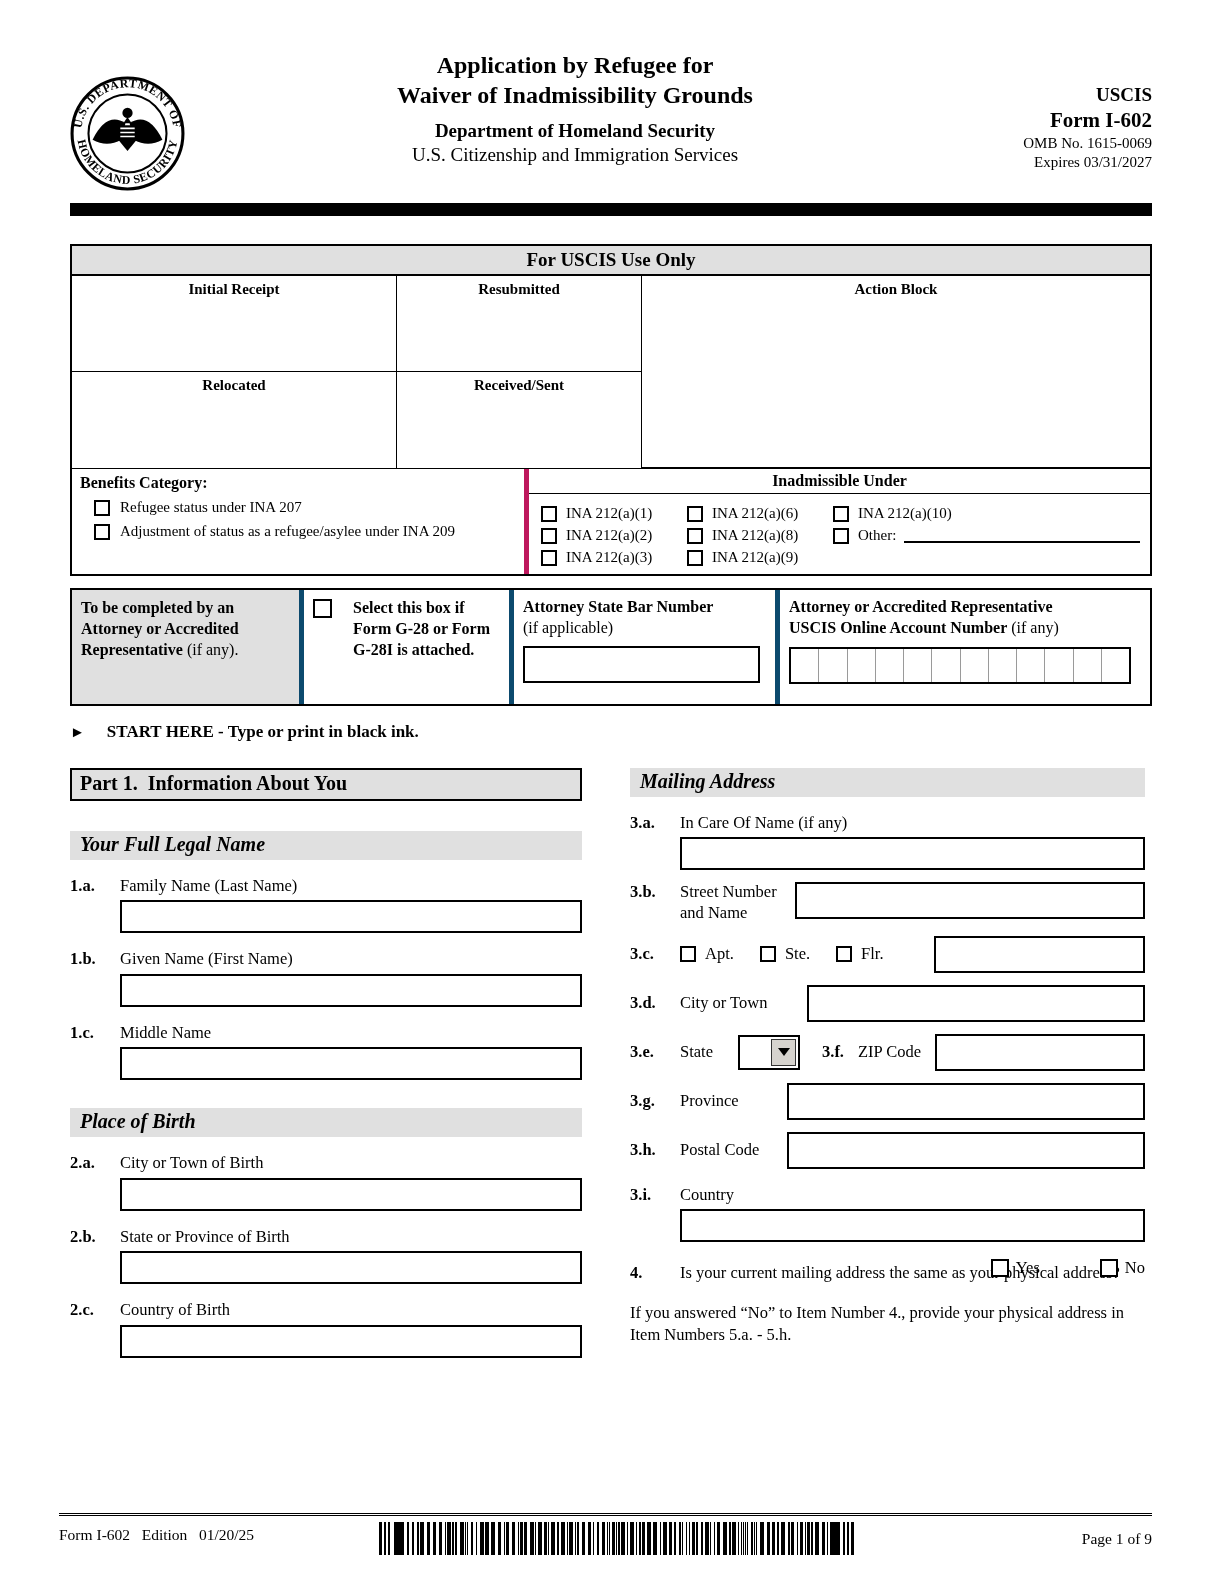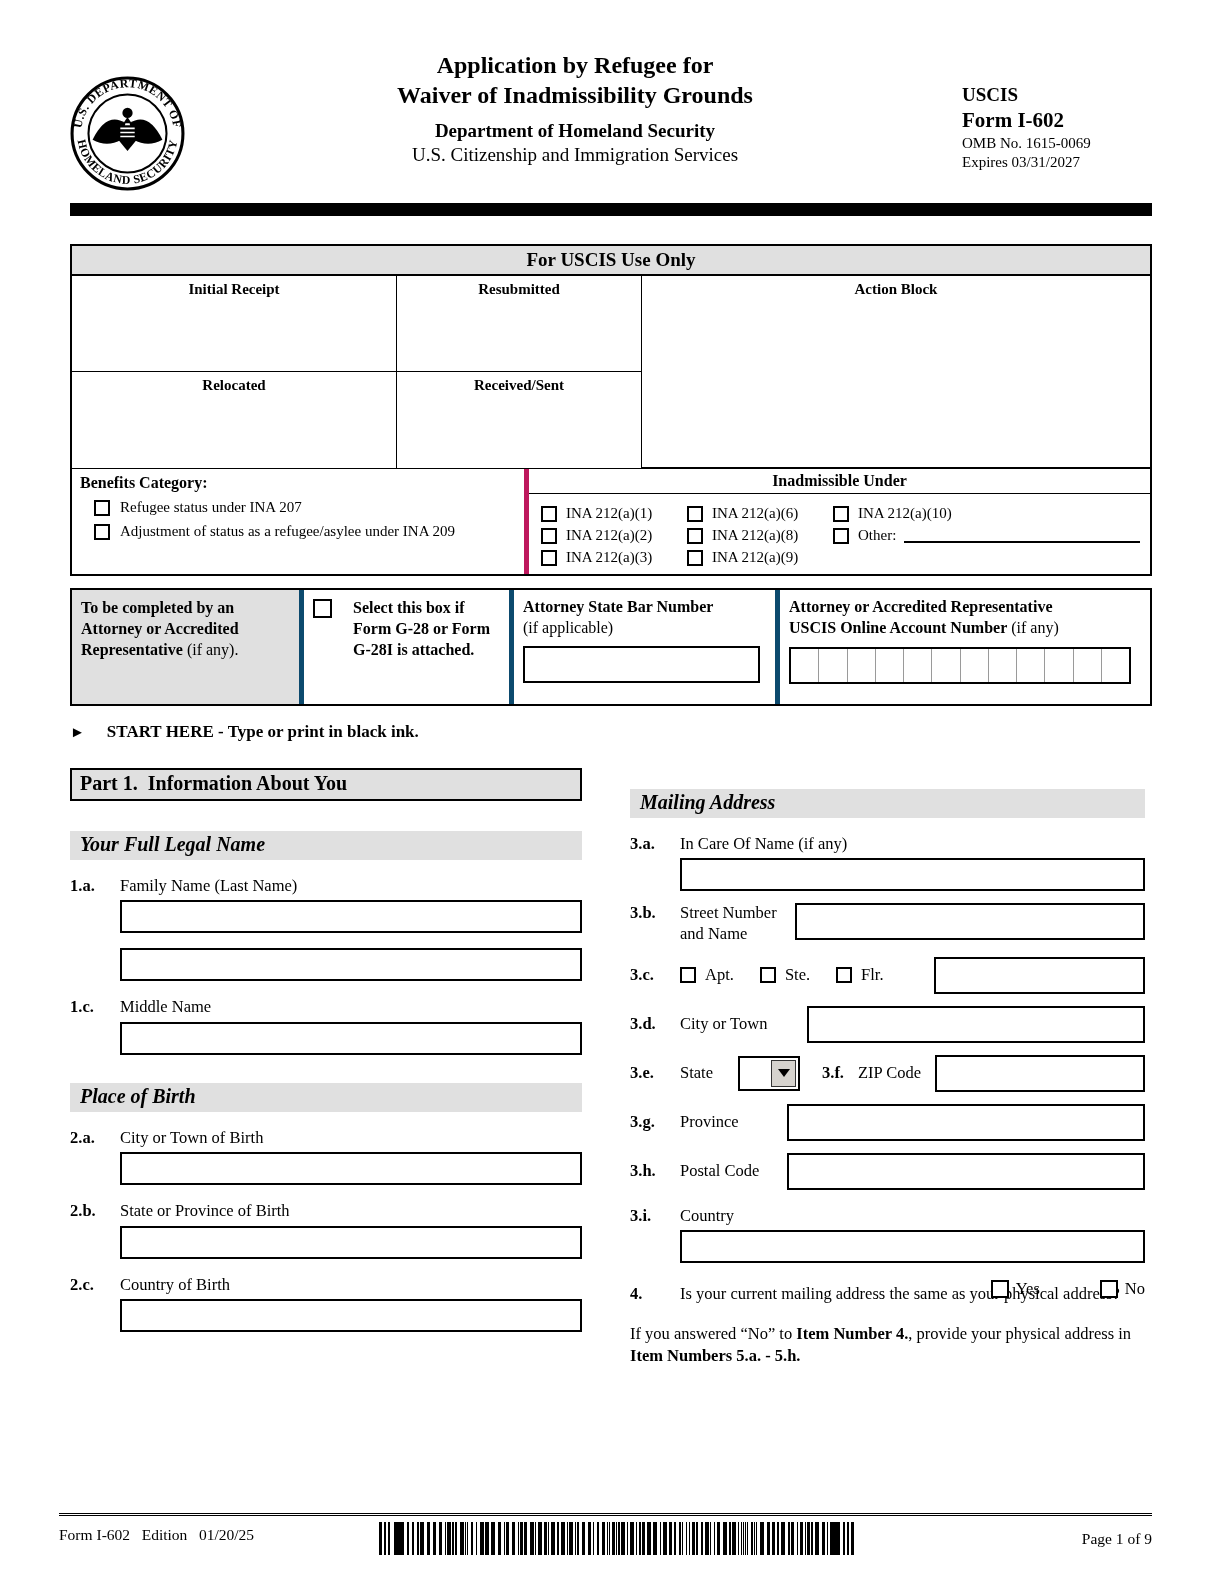--- a/index.html
+++ b/index.html
@@ -12,21 +12,21 @@
   }
   .content { padding:40px 72px 0 70px; }
 
   
   .hdr { display:flex; align-items:flex-start; }
   .hdr-logo { width:118px; flex-shrink:0; margin-top:36px; }
   .hdr-center { flex:1; text-align:center; padding-top:10px; }
   .hdr-title { font-size:24px; font-weight:bold; line-height:1.25; }
   .hdr-dept { font-size:19px; font-weight:bold; margin-top:10px; }
   .hdr-agency { font-size:19px; margin-top:2px; }
-  .hdr-right { width:190px; flex-shrink:0; text-align:left; margin-top:44px; }
+  .hdr-right { width:190px; flex-shrink:0; text-align:right; margin-top:44px; }
   .hdr-uscis { font-size:19px; font-weight:bold; }
   .hdr-form { font-size:21px; font-weight:bold; margin-top:2px; }
   .hdr-omb, .hdr-exp { font-size:15px; margin-top:2px; }
   .black-bar { height:13px; background:#000; margin-top:8px; }
 
   
   .tbl { border:2px solid #000; margin-top:28px; }
   .tbl-hdr {
     background:#e0e0e0; border-bottom:2px solid #000; text-align:center;
     font-weight:bold; font-size:19px; padding:3px 0;
@@ -65,21 +65,21 @@
   .seg:last-child { border-right:none; }
 
   
   .start-here { margin-top:16px; font-size:17px; font-weight:bold; display:flex; align-items:center; }
   .start-arrow { margin-right:22px; font-size:15px; }
 
   
   .cols { display:flex; margin-top:26px; }
   .col-l { width:512px; flex-shrink:0; }
   .col-gap { width:48px; flex-shrink:0; }
-  .col-r { width:515px; flex-shrink:0;margin-top:21px; }
+  .col-r { width:515px; flex-shrink:0; }
   .part-hdr { border:2px solid #000; background:#e0e0e0; font-weight:bold; font-size:20px;
               padding:2px 8px 4px 8px; white-space:pre-wrap; }
   .sec-hdr { background:#e0e0e0; font-weight:bold; font-style:italic; font-size:20px;
              padding:2px 10px 4px 10px; }
   .mt28 { margin-top:28px; } .mt30 { margin-top:30px; }
 
   .fld { margin-top:15px; }
   .fld-lbl { display:flex; font-size:16.5px; line-height:1.3; }
   .num { font-weight:bold; width:50px; flex-shrink:0; }
   .box { border:2px solid #000; height:33px; background:#fff; }
@@ -95,21 +95,21 @@
   .dd { width:62px; height:35px; border:2px solid #000; background:#fff; position:relative; flex-shrink:0; }
   .dd-btn { position:absolute; top:2px; right:2px; bottom:2px; width:25px; background:#d6d3ce;
             border:1px solid #333; display:flex; align-items:center; justify-content:center; }
   .dd-arrow { width:0; height:0; border-left:6px solid transparent; border-right:6px solid transparent;
               border-top:8px solid #000; }
   .fnum { font-weight:bold; margin:0 14px 0 22px; }
   .yn-row { display:flex; justify-content:flex-end; margin-top:-26px;gap:26px; }
   .yn { display:flex; align-items:center; margin-left:34px; font-size:16.5px; }
   .yn .cb { width:18px; height:18px; margin-right:7px; }
   .note { margin-top:24px; font-size:16.5px; line-height:1.35; }
-  .note b { font-weight:bold; }
+  .note b { font-weight:normal; }
 
   
   .footer { position:absolute; left:59px; right:72px; bottom:36px; border-top:3px double #000; padding-top:5px; }
   .footer-row { display:flex; align-items:center; }
   .footer-left { font-size:15.5px; white-space:pre; }
   .footer-right { font-size:15.5px; margin-left:auto;margin-top:9px; }
   .barcode { position:absolute; left:320px; top:6px; width:512px; height:33px; display:flex; align-items:stretch; }
   .bar { background:#000; flex-shrink:0; }
 </style>
 </head>
@@ -279,20 +279,24 @@
         <div class="sec-hdr mt30">Your Full Legal Name</div>
 
         <div class="fld">
           <div class="fld-lbl">
             <span class="num">1.a.</span>
             <span>Family Name (Last Name)</span>
           </div>
           <div class="box"></div>
         </div>
         <div class="fld">
+          <div class="fld-lbl">
+            <span class="num">1.b.</span>
+            <span>Given Name (First Name)</span>
+          </div>
           <div class="box"></div>
         </div>
         <div class="fld">
           <div class="fld-lbl">
             <span class="num">1.c.</span>
             <span>Middle Name</span>
           </div>
           <div class="box"></div>
         </div>
 

